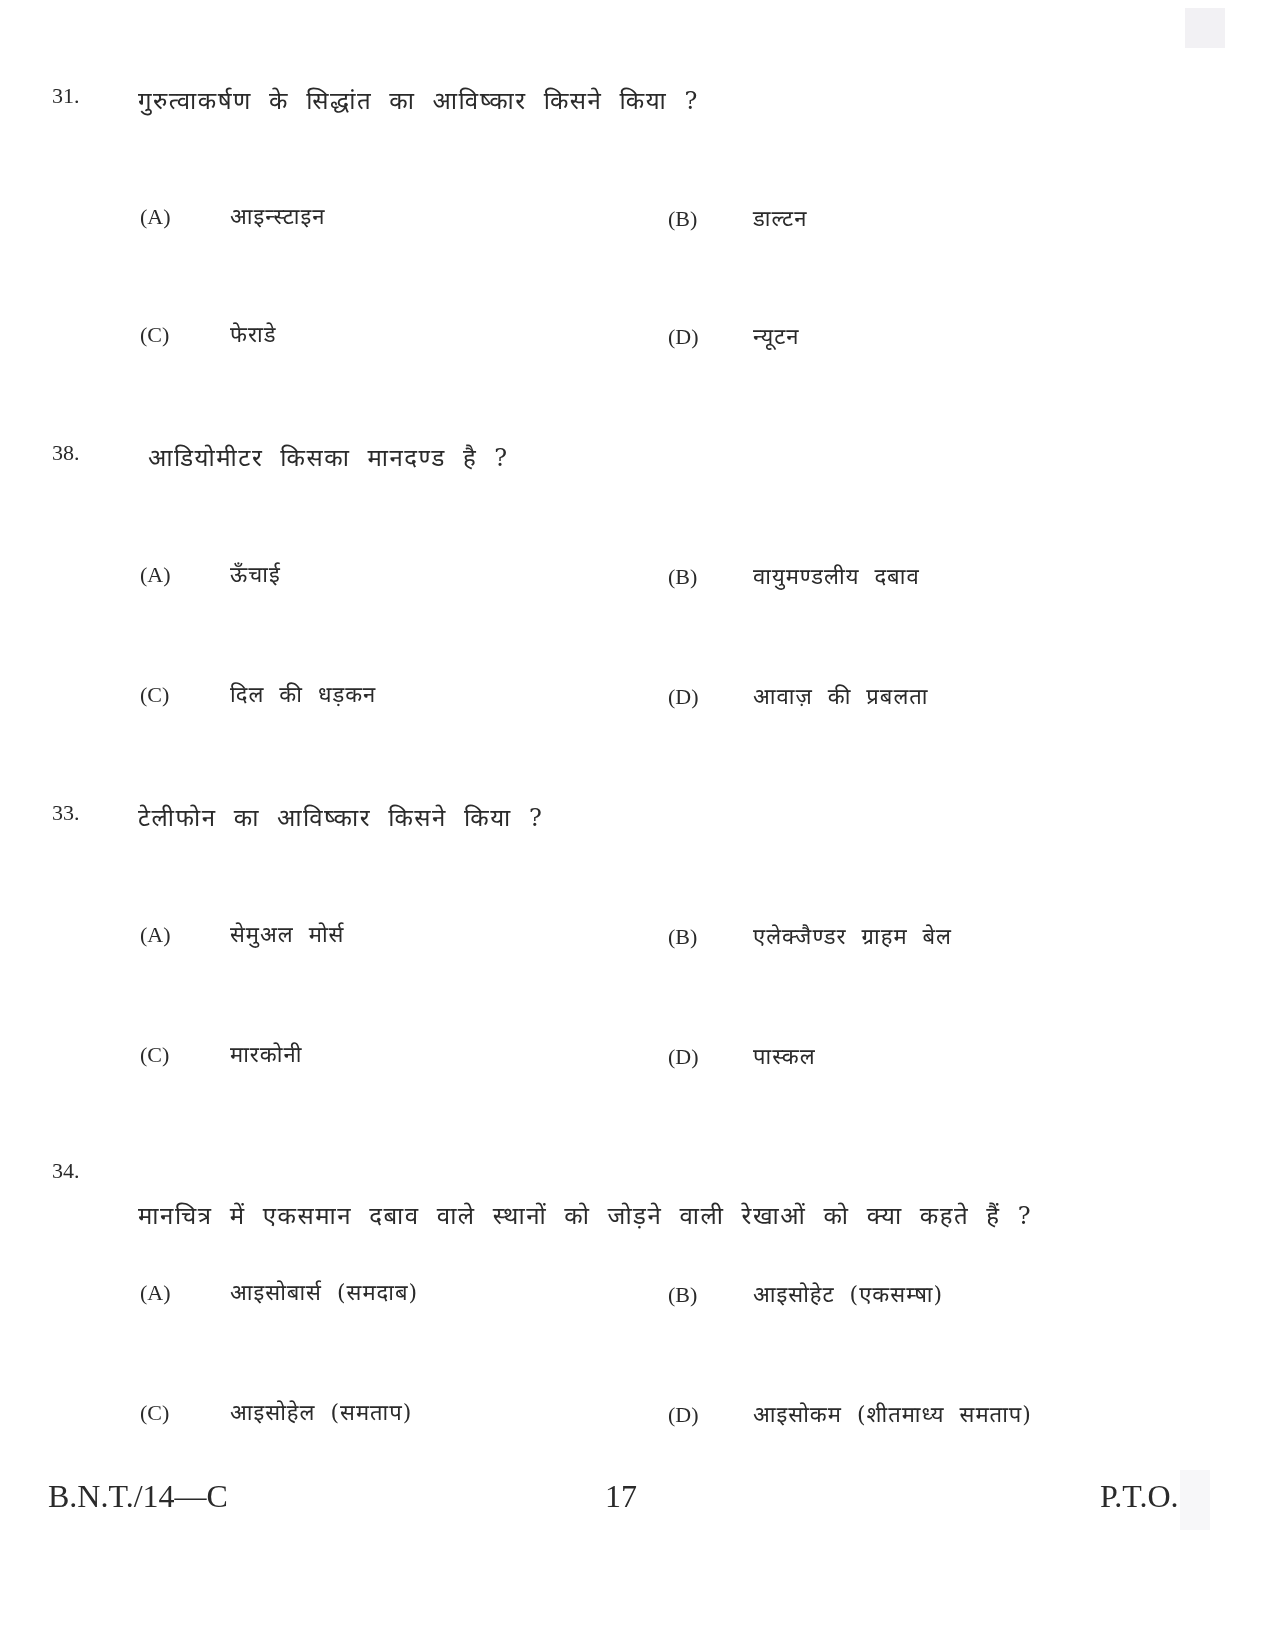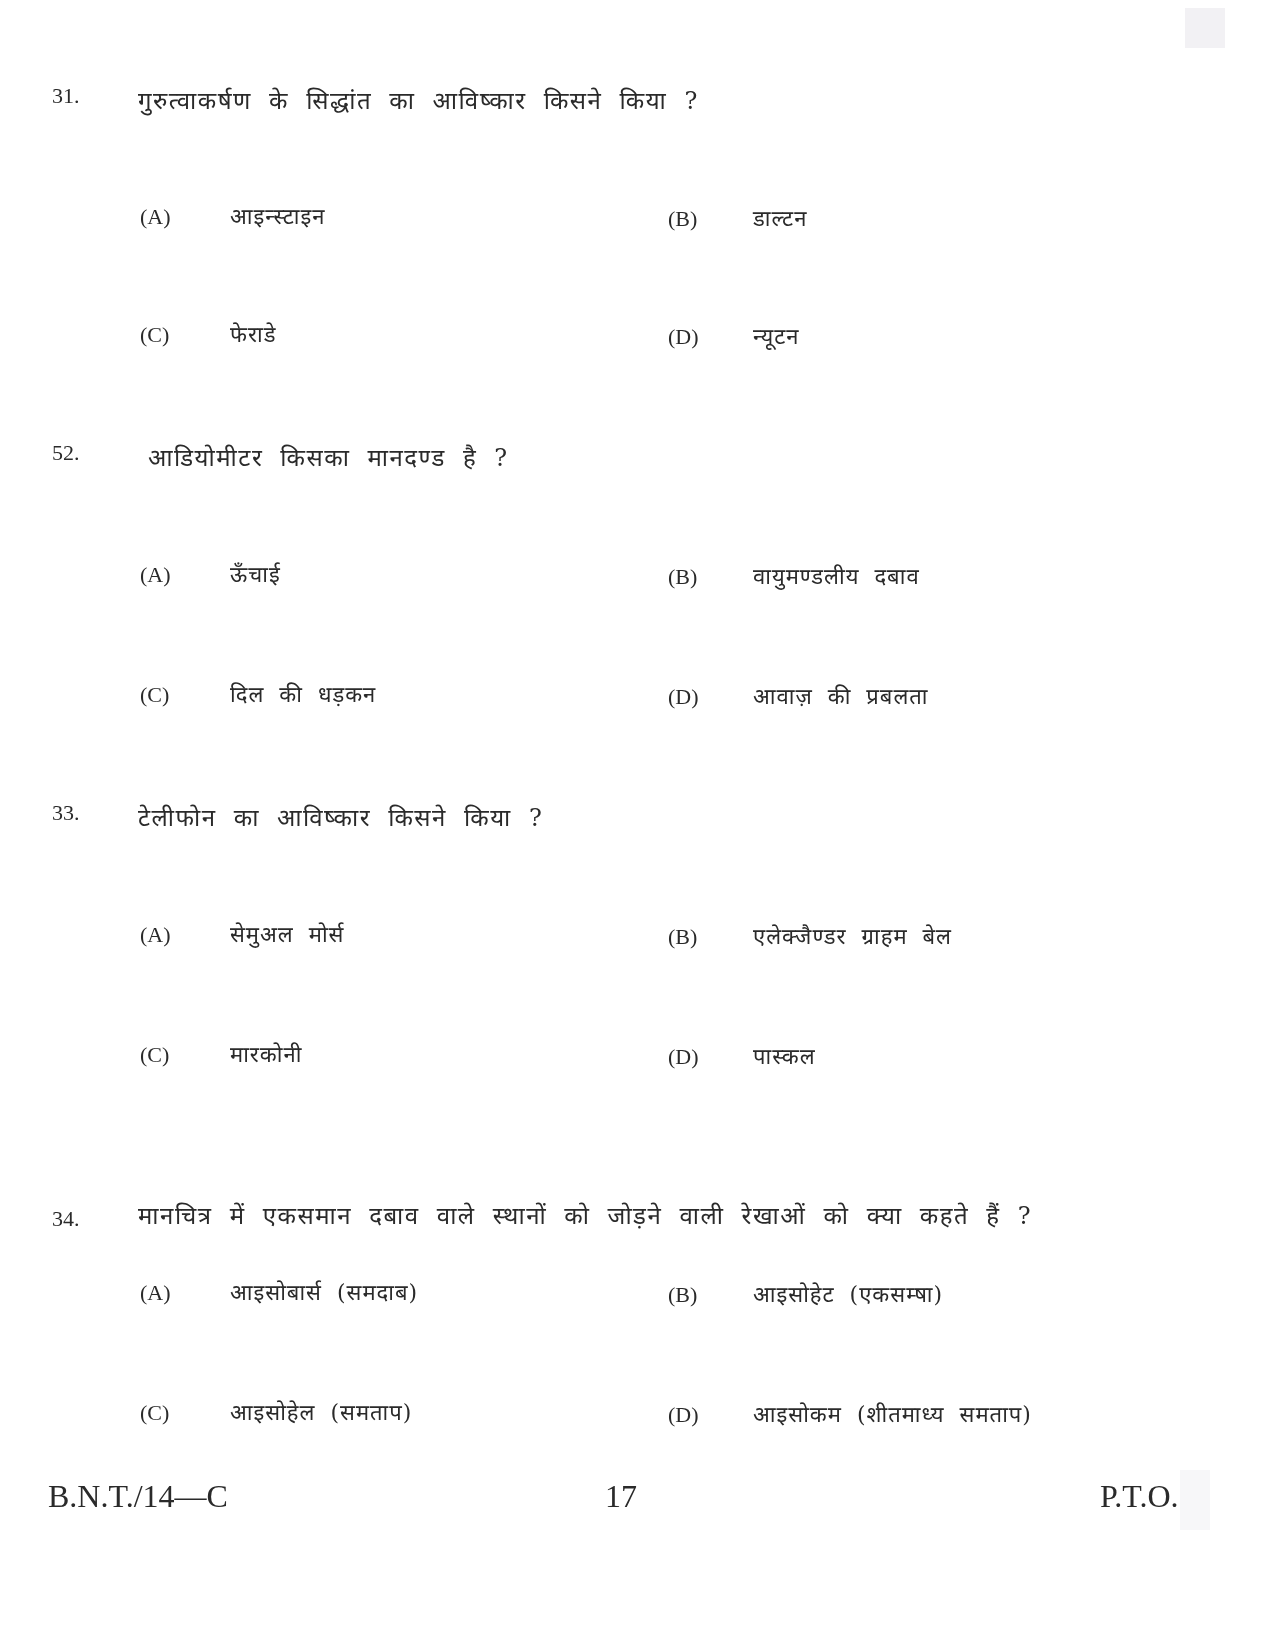--- a/index.html
+++ b/index.html
@@ -39,21 +39,21 @@
       <span class="opt-label">(C)</span>
       <span class="opt-text">फेराडे</span>
     </div>
     <div class="opt" style="left:668px; top:320px;">
       <span class="opt-label" style="width:85px;">(D)</span>
       <span class="opt-text">न्यूटन</span>
     </div>
   </div>
 
   <div>
-    <span class="q-num" style="top:440px;">52.</span>
+    <span class="q-num" style="top:440px;">38.</span>
     <span class="q-text" style="top:440px;margin-left:10px;">आडियोमीटर किसका मानदण्ड है ?</span>
     <div class="opt" style="left:140px; top:558px;">
       <span class="opt-label">(A)</span>
       <span class="opt-text">ऊँचाई</span>
     </div>
     <div class="opt" style="left:668px; top:560px;">
       <span class="opt-label" style="width:85px;">(B)</span>
       <span class="opt-text">वायुमण्डलीय दबाव</span>
     </div>
     <div class="opt" style="left:140px; top:678px;">
@@ -81,21 +81,21 @@
       <span class="opt-label">(C)</span>
       <span class="opt-text">मारकोनी</span>
     </div>
     <div class="opt" style="left:668px; top:1040px;">
       <span class="opt-label" style="width:85px;">(D)</span>
       <span class="opt-text">पास्कल</span>
     </div>
   </div>
 
   <div>
-    <span class="q-num" style="top:1158px;margin-top:48px;">34.</span>
+    <span class="q-num" style="top:1158px;">34.</span>
     <span class="q-text" style="top:1158px;margin-top:40px;">मानचित्र में एकसमान दबाव वाले स्थानों को जोड़ने वाली रेखाओं को क्या कहते हैं ?</span>
     <div class="opt" style="left:140px; top:1276px;">
       <span class="opt-label">(A)</span>
       <span class="opt-text">आइसोबार्स (समदाब)</span>
     </div>
     <div class="opt" style="left:668px; top:1278px;">
       <span class="opt-label" style="width:85px;">(B)</span>
       <span class="opt-text">आइसोहेट (एकसम्षा)</span>
     </div>
     <div class="opt" style="left:140px; top:1396px;">

